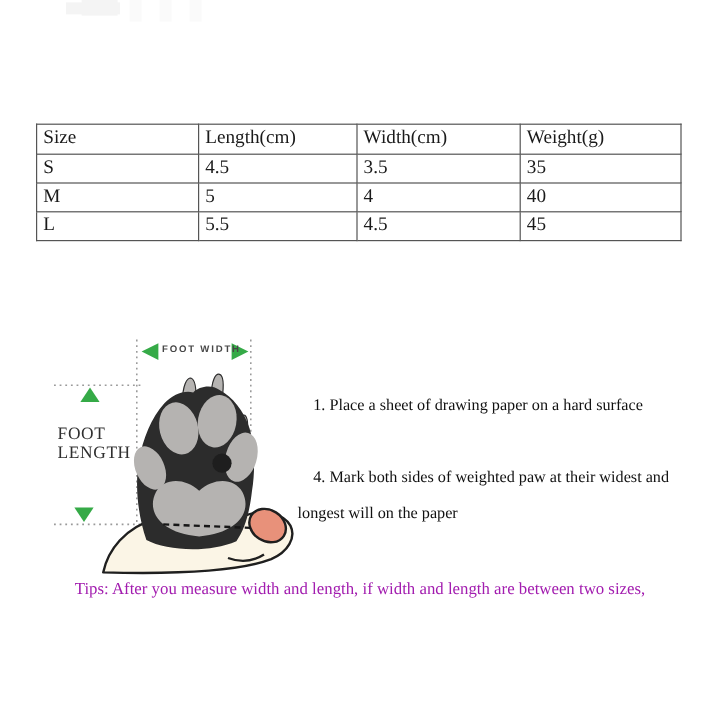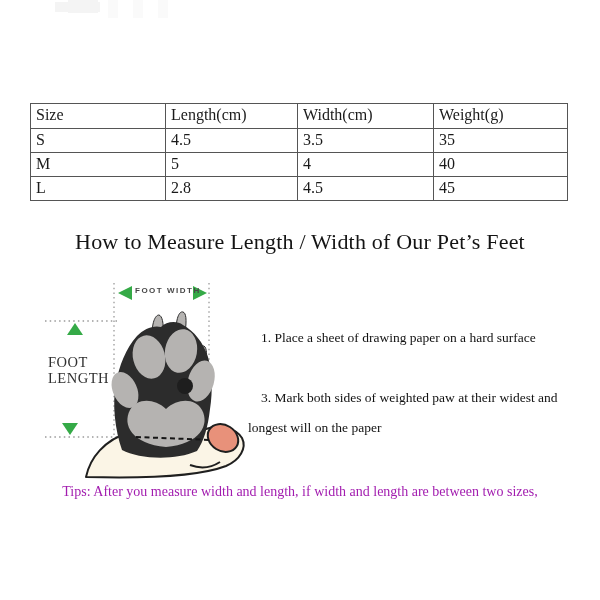--- a/index.html
+++ b/index.html
@@ -73,28 +73,27 @@
       <td>35</td>
     </tr>
     <tr>
       <td>M</td>
       <td>5</td>
       <td>4</td>
       <td>40</td>
     </tr>
     <tr>
       <td>L</td>
-      <td>2.8</td>
+      <td>5.5</td>
       <td>4.5</td>
       <td>45</td>
     </tr>
   </tbody>
     </table>
 
-  <div id="heading">How to Measure Length / Width of Our Pet’s Feet</div>
 
   <div id="diagram">
     <svg width="220" height="204" viewBox="0 0 220 204">
 
       <g stroke-width="1.3" fill="none" stroke-dasharray="1.5 3.2" stroke="#9a9a9a">
         <line x1="74" y1="5" x2="74" y2="160"></line>
         <line x1="169" y1="5" x2="169" y2="88"></line>
         <line x1="5" y1="43" x2="78" y2="43"></line>
         <line x1="5" y1="159" x2="96" y2="159"></line>
       </g>
@@ -132,20 +131,20 @@
       </g>
       <circle cx="145" cy="108" r="8" fill="#1e1e1e"></circle>
 
       <line x1="96" y1="159" x2="172" y2="162" stroke="#161616" stroke-width="2" stroke-dasharray="5 3.5"></line>
     </svg>
     <div id="foot-width-label">FOOT WIDTH</div>
     <div id="foot-length-label">FOOT LENGTH</div>
   </div>
 
   <div class="step" id="step-1">1. Place a sheet of drawing paper on a hard surface</div>
-  <div class="step" id="step-3">3. Mark both sides of weighted paw at their widest and</div>
+  <div class="step" id="step-3">4. Mark both sides of weighted paw at their widest and</div>
   <div class="step" id="step-4">longest will on the paper</div>
 
   <div id="tips">
     <div>Tips: After you measure width and length, if width and length are between two sizes,</div>
   </div>
 
 </div>
 
 </body></html>

